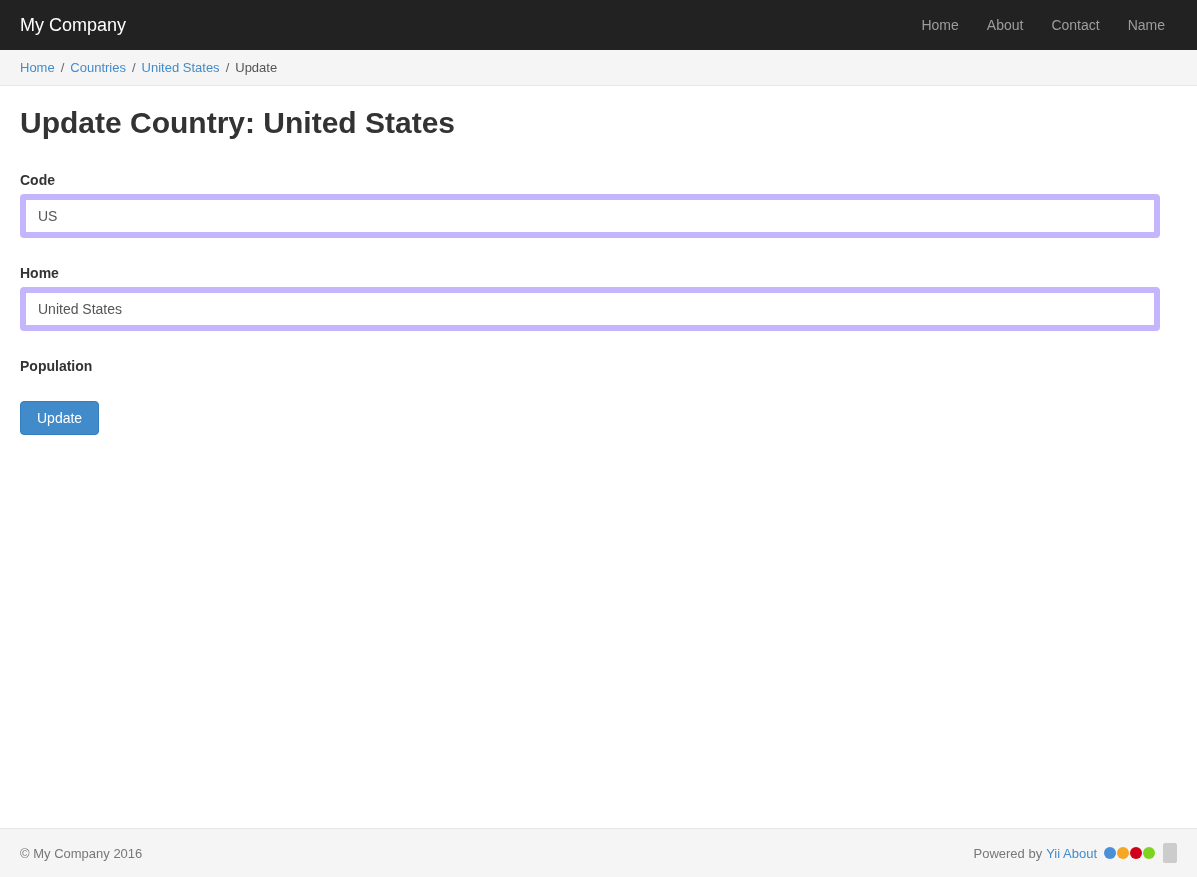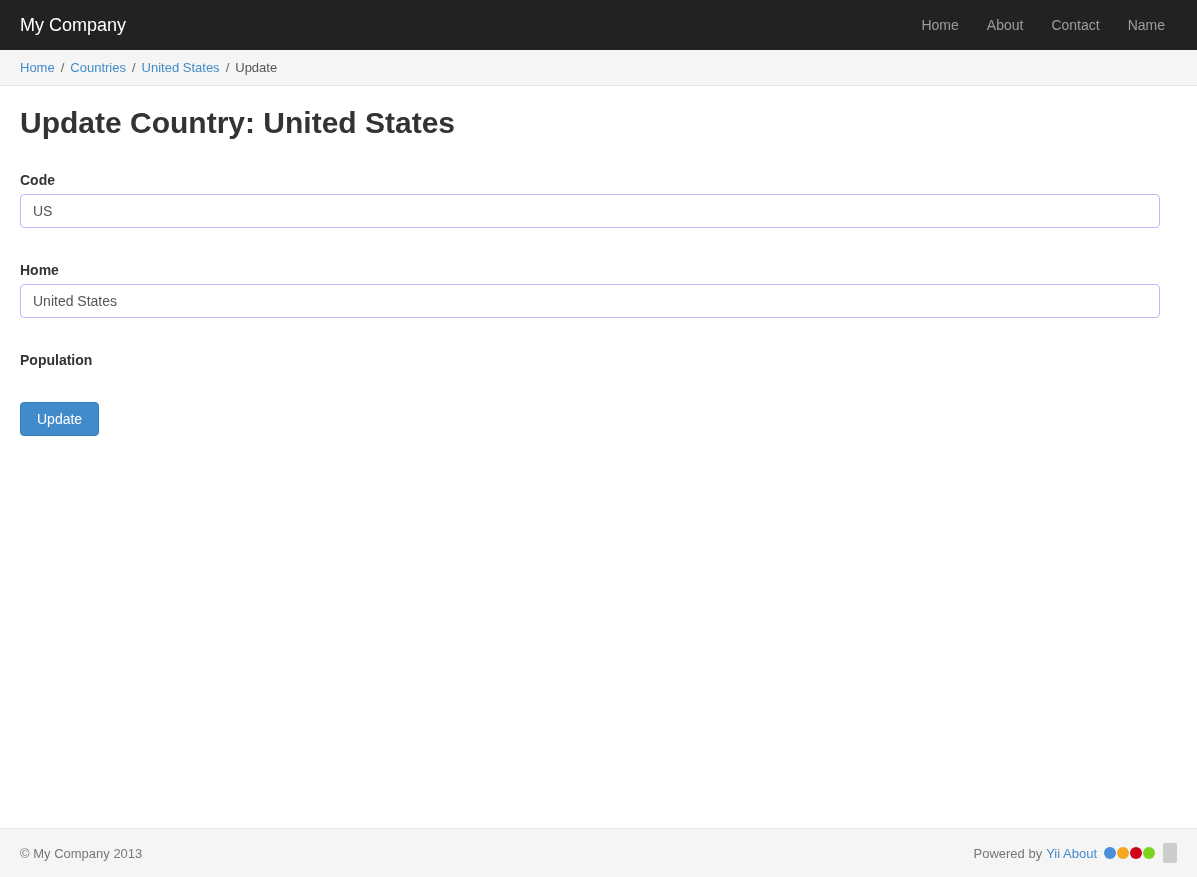--- a/index.html
+++ b/index.html
@@ -92,36 +92,36 @@
     }
 
     .page-title {
       font-size: 30px;
       font-weight: bold;
       color: #333;
       margin-bottom: 32px;
     }
 
     .form-group {
-      margin-bottom: 34px;
+      margin-bottom: 27px;
     }
 
     .form-label {
       display: block;
       font-weight: bold;
       font-size: 14px;
       margin-bottom: 6px;
       color: #333;
     }
 
     .form-control {
       width: 100%;
       padding: 8px 12px;
       font-size: 14px;
-      border: 1px solid #c4b5fd;
+      border: 6px solid #c4b5fd;
       border-radius: 4px;
       color: #555;
       background: #fff;
       outline: none;
       max-width: 1140px;
     }
 
     .btn-primary {
       background-color: #428bca;
       border: 1px solid #357ebd;
@@ -243,21 +243,21 @@
     <div class="form-group">
       <label class="form-label">Population</label>
     </div>
 
     
     <button type="submit" class="btn-primary">Update</button>
   </form>
 </div>
 
 <footer class="footer">
-  <span>© My Company 2013</span>
+  <span>© My Company 2016</span>
   <div class="footer-right">
     <span>Powered by </span>
     <a href="#" class="footer-yii-link">Yii About</a>
     <span class="yii-logo">
       <span class="yii-logo-circle c-blue"></span>
       <span class="yii-logo-circle c-yellow"></span>
       <span class="yii-logo-circle c-red"></span>
       <span class="yii-logo-circle c-green"></span>
     </span>
     <span class="scroll-indicator"></span>

